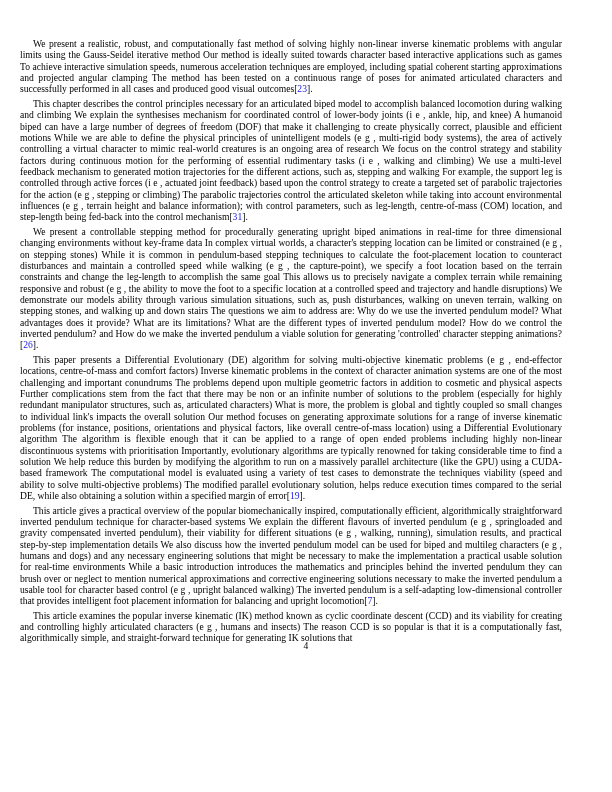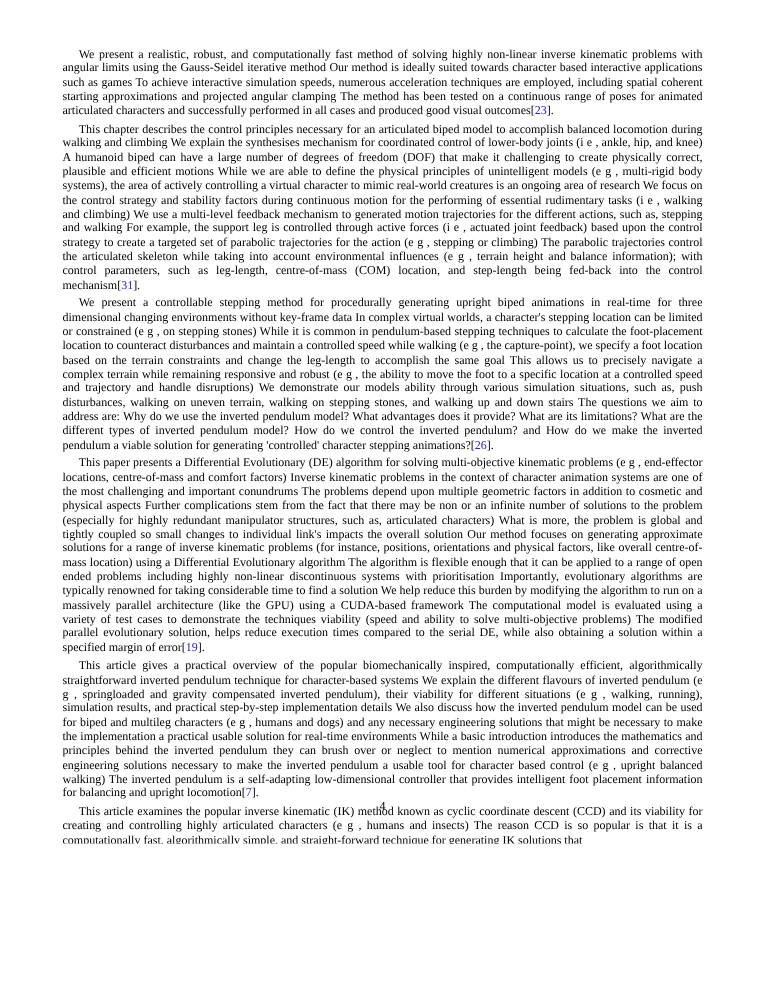--- a/index.html
+++ b/index.html
@@ -1,21 +1,21 @@
 <!DOCTYPE html>
 <html><head>
 <meta charset="utf-8">
 <style>
   html, body { margin: 0; padding: 0; background: #ffffff; }
   .page {
     position: relative;
     width: 612px;
     height: 675px;
     box-sizing: border-box;
-    padding: 38px 50px 0 50px;
+    padding: 38px 50px 0 20px;
     background: #ffffff;
     font-family: "Liberation Serif", "DejaVu Serif", serif;
     font-size: 9.6px;
     line-height: 11.35px;
     color: #000000;
     text-align: justify;
     overflow: hidden;
   }
   p.para {
     margin: 0 0 3.2px 0;

